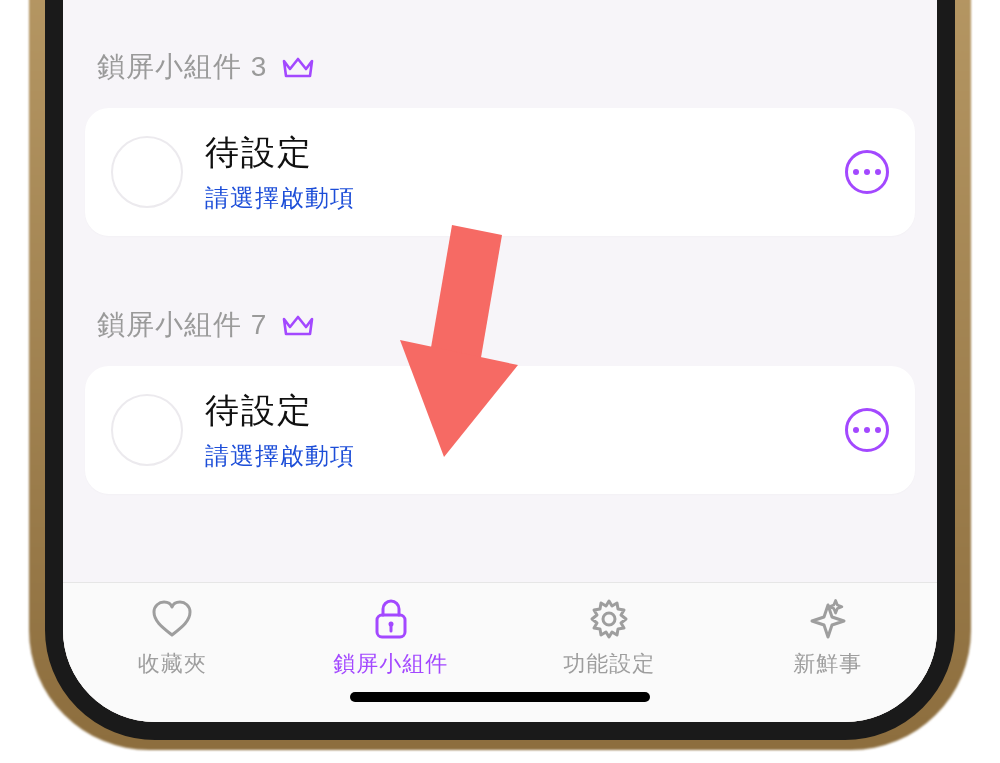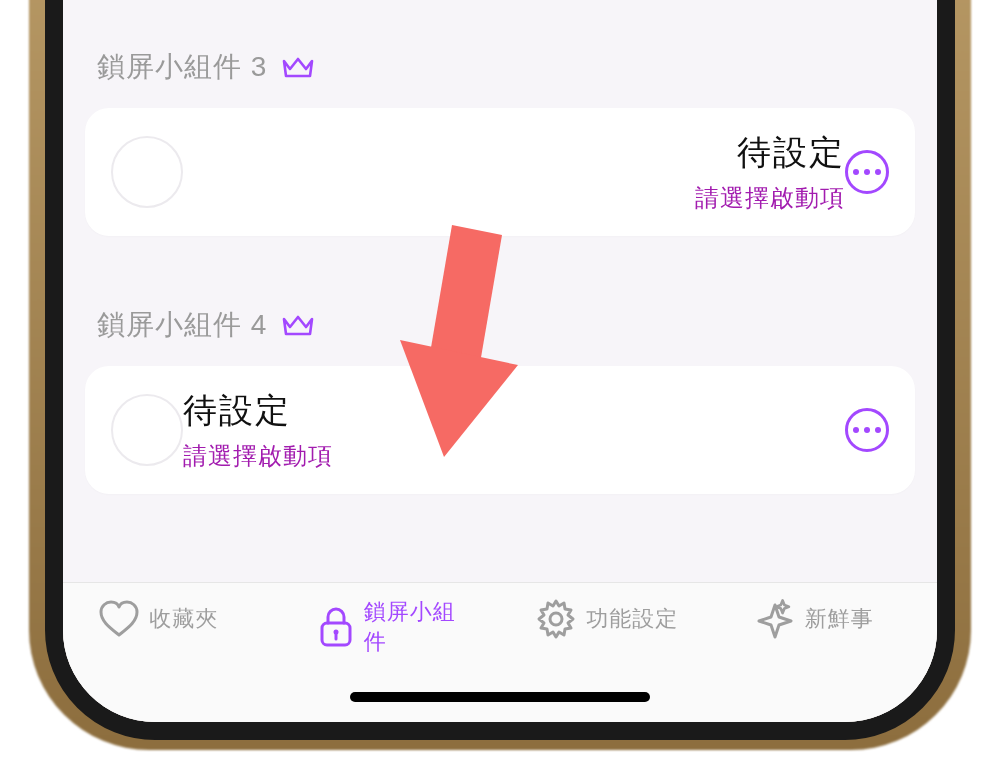--- a/index.html
+++ b/index.html
@@ -44,21 +44,21 @@
   .content-area{
     position:absolute;
     left:0; right:0;
     top:0;
     bottom:140px;
     padding: 0 22px;
     overflow:hidden;
   }
 
   .section { margin-top: 40px; }
-  .section:first-child { margin-top: 30px; text-align: right; }
+  .section:first-child { margin-top: 30px; }
 
   .section-header{
     display:flex;
     align-items:center;
     gap:14px;
     padding-left:12px;
     margin-bottom:22px;
   }
   .section-title{
     font-size:28px;
@@ -67,39 +67,40 @@
     letter-spacing:1px;
   }
   .crown-icon svg{ width:34px; height:28px; display:block; }
 
   .card{
     background:#ffffff;
     border-radius:24px;
     padding:22px 26px;
     display:flex;
     align-items:center;
+    gap:22px;
     box-shadow:0 1px 2px rgba(0,0,0,0.02);
   }
   .thumb{
     width:72px; height:72px;
     border-radius:50%;
     border:2px solid #eceaee;
     background:#ffffff;
     flex-shrink:0;
   }
   .card-text{ flex:1; }
   .card-title{
     font-size:34px;
     color:#111;
     font-weight:500;
     letter-spacing:2px;
   }
   .card-sub{
     font-size:24px;
-    color:#a21caf;
+    color:#1d4ed8;
     margin-top:6px;
     letter-spacing:1px;
   }
   .more-btn{
     width:44px; height:44px;
     border-radius:50%;
     border:3px solid #a348ff;
     display:flex;
     align-items:center;
     justify-content:center;
@@ -119,21 +120,21 @@
     height:140px;
     background:#fafafa;
     border-top:1px solid #e6e6e6;
     display:flex;
     justify-content:space-around;
     align-items:flex-start;
     padding-top:14px;
   }
   .tab{
     display:flex;
-    flex-direction:row;
+    flex-direction:column;
     align-items:center;
     gap:8px;
     width:150px;
   }
   .tab-icon{ height:44px; display:flex; align-items:center; justify-content:center; }
   .tab-label{
     font-size:22px;
     color:#9e9e9e;
     letter-spacing:1px;
   }
@@ -186,21 +187,21 @@
           <div class="more-btn">
             <span></span>
               <span></span>
               <span></span>
           </div>
         </div>
       </div>
 
       <div class="section" style="margin-top:70px;">
         <div class="section-header">
-          <span class="section-title">鎖屏小組件 4</span>
+          <span class="section-title">鎖屏小組件 7</span>
           <span class="crown-icon">
             <svg viewBox="0 0 34 24" fill="none" stroke="#a348ff" stroke-width="2.6" stroke-linejoin="round" stroke-linecap="round">
               <path d="M3 6 L9 14 L17 4 L25 14 L31 6 L29 21 H5 Z"></path>
             </svg>
           </span>
         </div>
         <div class="card">
           <div class="thumb"></div>
           <div class="card-text">
             <div class="card-title">待設定</div>

